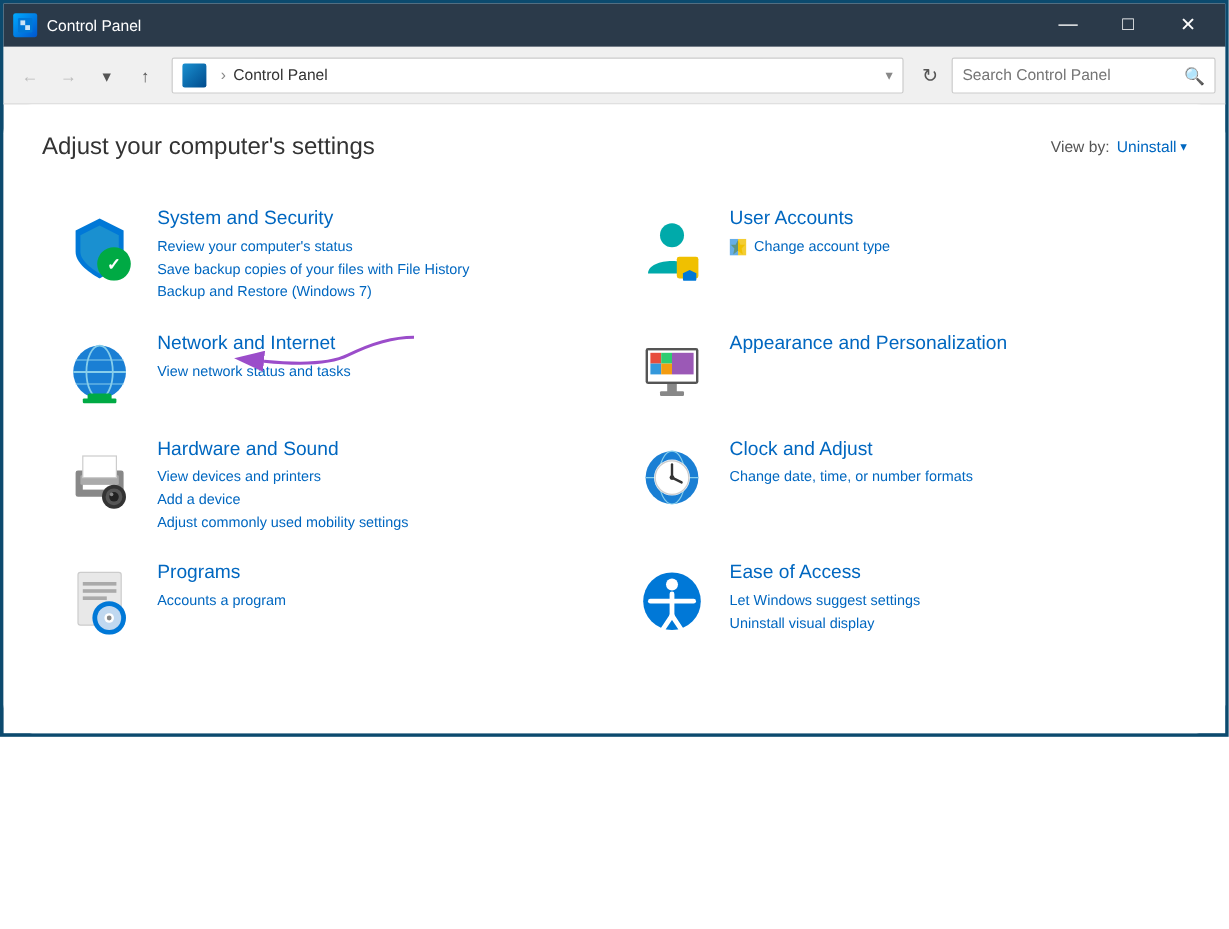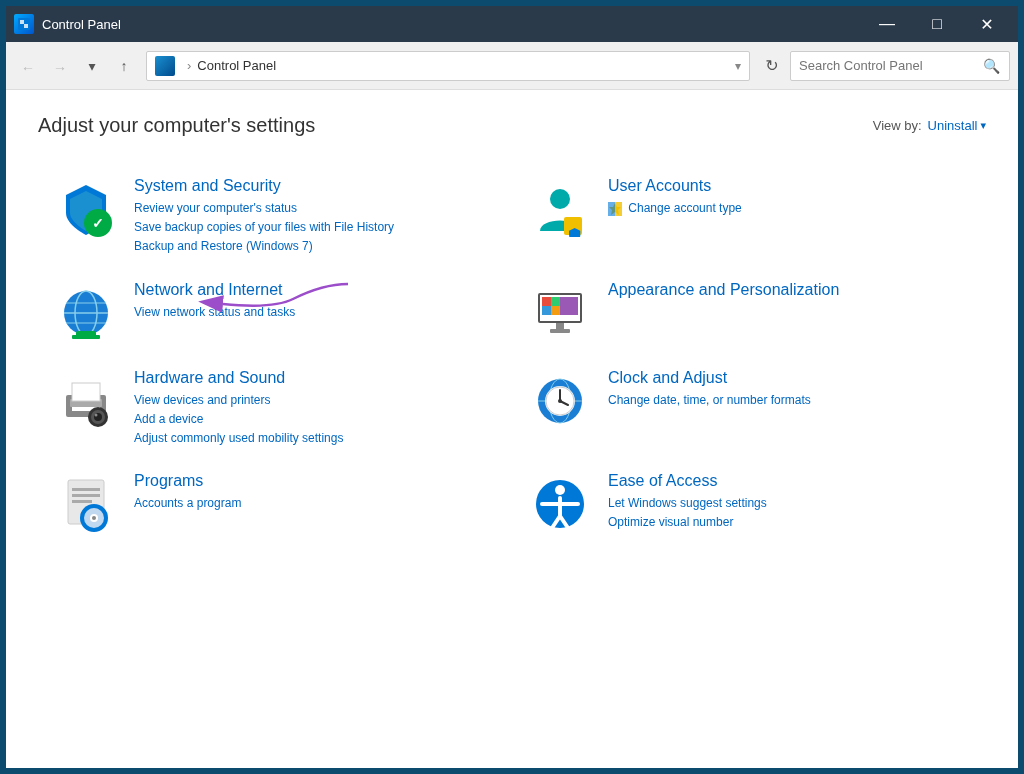--- a/index.html
+++ b/index.html
@@ -1,19 +1,19 @@
 <!DOCTYPE html>
 <html><head>
   <meta charset="utf-8">
   <style>
     * { margin: 0; padding: 0; box-sizing: border-box; }
     body { font-family: 'Segoe UI', Arial, sans-serif; background: #fff; width: 1024px; height: 774px; overflow: hidden; }
 
     
-    .window { width: 1024px; height: 774px; border: 6px solid #0c4a6e; display: flex; flex-direction: column; }
+    .window { width: 1024px; height: 614px; border: 3px solid #0c4a6e; display: flex; flex-direction: column; }
 
     
     .title-bar {
       background: #2b3a4a;
       height: 36px;
       display: flex;
       align-items: center;
       padding: 0 8px;
       flex-shrink: 0;
     }
@@ -416,19 +416,19 @@
 
             <line x1="28" y1="22" x2="28" y2="40" stroke="white" stroke-width="4" stroke-linecap="round"></line>
 
             <line x1="28" y1="40" x2="20" y2="52" stroke="white" stroke-width="4" stroke-linecap="round"></line>
             <line x1="28" y1="40" x2="36" y2="52" stroke="white" stroke-width="4" stroke-linecap="round"></line>
           </svg>
         </div>
         <div class="cat-text">
           <div class="cat-title">Ease of Access</div>
           <a class="cat-link">Let Windows suggest settings</a>
-          <a class="cat-link">Optimize visual number</a>
+          <a class="cat-link">Uninstall visual display</a>
         </div>
       </div>
 
     </div>
   </div>
 </div>
 
 </body></html>

